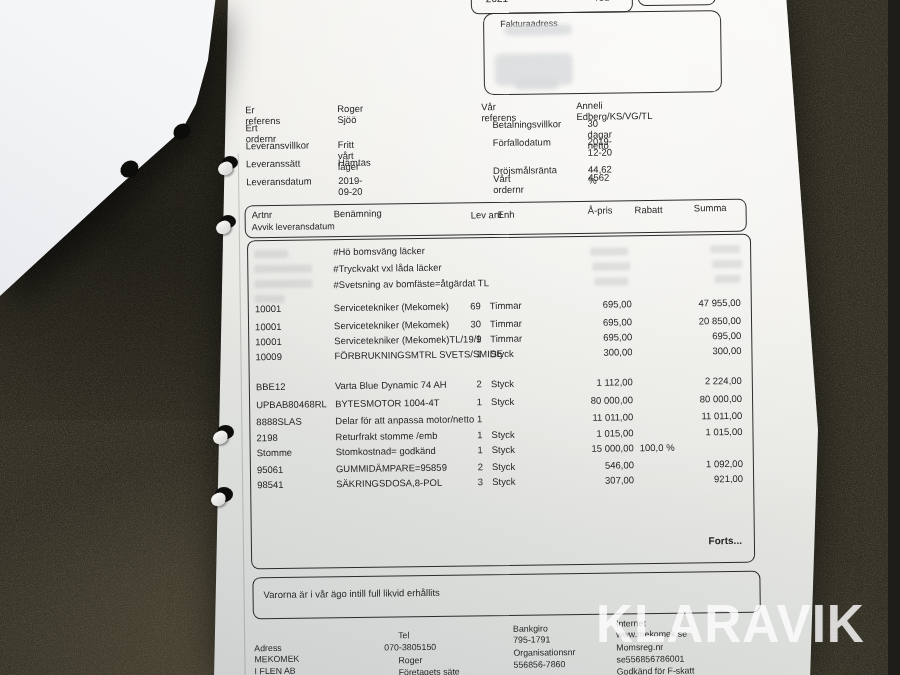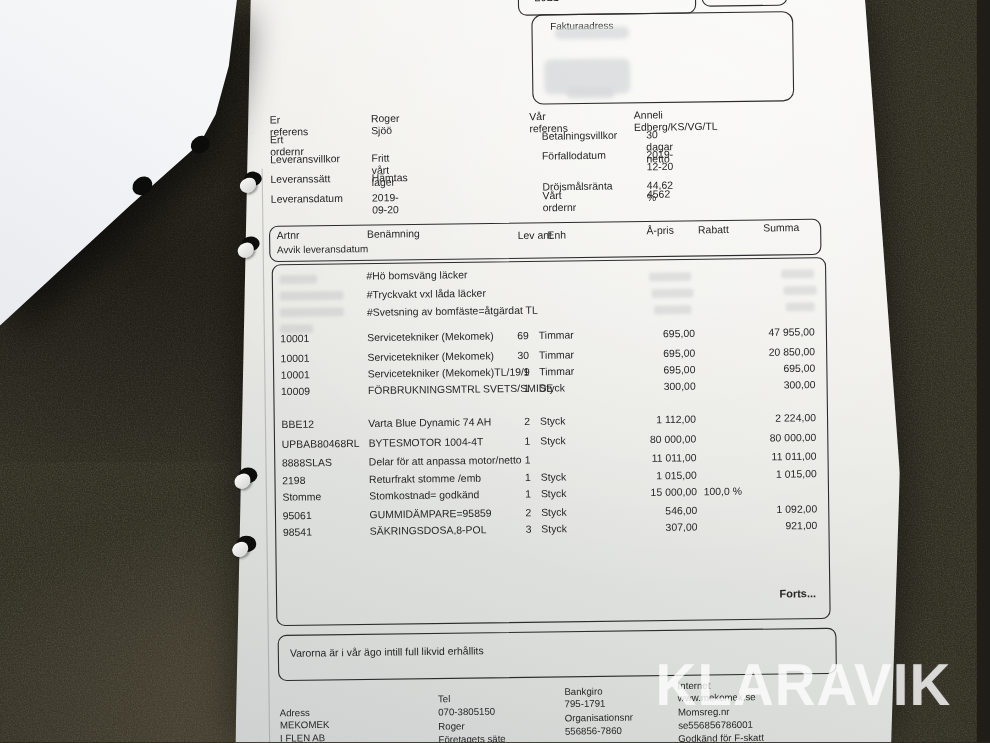--- a/index.html
+++ b/index.html
@@ -287,21 +287,21 @@
     </div>
 
     <div class="own-box">
       <span class="t" style="left:10px;top:11px;font-size:9.5px;">Varorna är i vår ägo intill full likvid erhållits</span>
     </div>
 
     <span class="fline" style="left:250px;top:640px;">Adress</span>
     <span class="fline" style="left:250px;top:651px;">MEKOMEK</span>
     <span class="fline" style="left:250px;top:663px;text-align:center;">I FLEN AB</span>
     <span class="fline" style="left:394px;top:629px;">Tel</span>
-    <span class="fline" style="left:394px;top:641px;">070-3805150</span>
+    <span class="fline" style="left:380px;top:641px;">070-3805150</span>
     <span class="fline" style="left:394px;top:654px;">Roger</span>
     <span class="fline" style="left:394px;top:666px;">Företagets säte</span>
     <span class="fline" style="left:509px;top:624px;">Bankgiro</span>
     <span class="fline" style="left:509px;top:635px;">795-1791</span>
     <span class="fline" style="left:509px;top:648px;">Organisationsnr</span>
     <span class="fline" style="left:509px;top:660px;">556856-7860</span>
     <span class="fline" style="left:612px;top:620px;">Internet</span>
     <span class="fline" style="left:612px;top:631px;">www.mekomek.se</span>
     <span class="fline" style="left:612px;top:644px;">Momsreg.nr</span>
     <span class="fline" style="left:612px;top:656px;">se556856786001</span>

